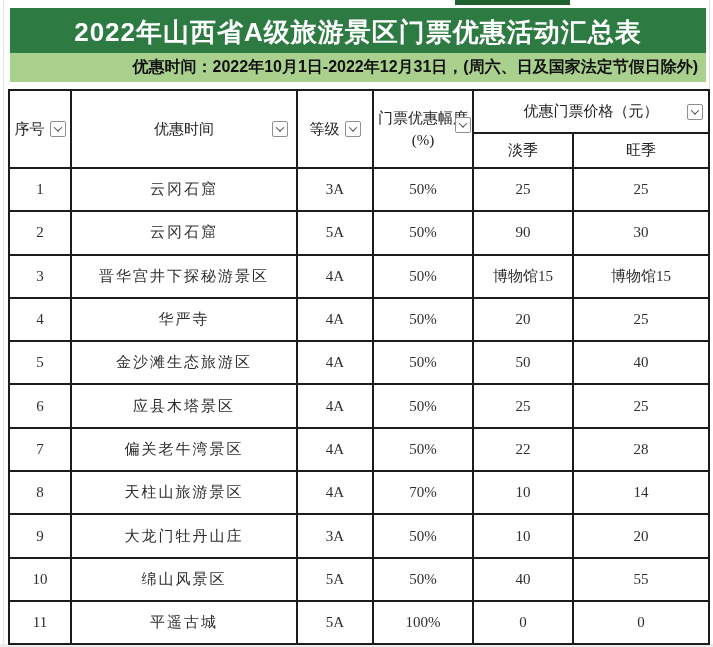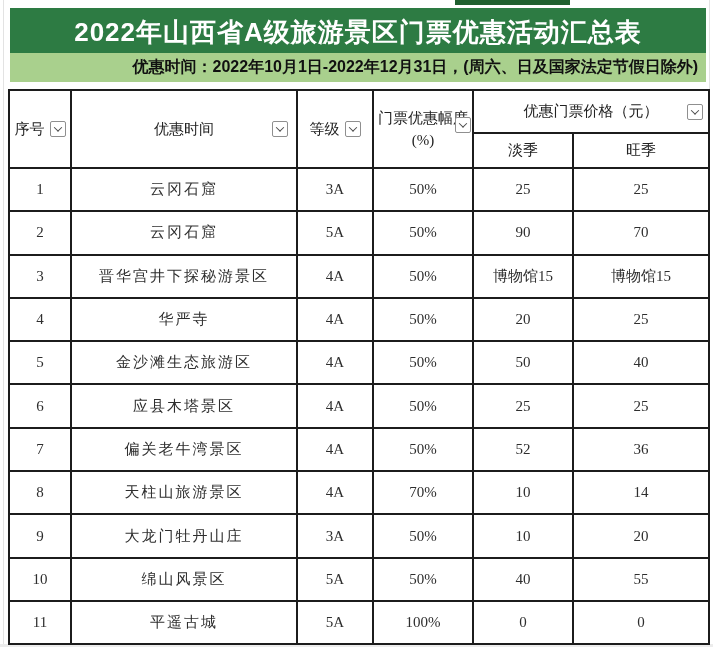--- a/index.html
+++ b/index.html
@@ -150,21 +150,21 @@
     <td>50%</td>
     <td>25</td>
     <td>25</td>
   </tr>
       <tr class="data-row">
     <td>2</td>
     <td class="name-cell">云冈石窟</td>
     <td>5A</td>
     <td>50%</td>
     <td>90</td>
-    <td>70</td>
+    <td>30</td>
   </tr>
       <tr class="data-row">
     <td>3</td>
     <td class="name-cell">晋华宫井下探秘游景区</td>
     <td>4A</td>
     <td>50%</td>
     <td>博物馆15</td>
     <td>博物馆15</td>
   </tr>
       <tr class="data-row">
@@ -189,22 +189,22 @@
     <td>4A</td>
     <td>50%</td>
     <td>25</td>
     <td>25</td>
   </tr>
       <tr class="data-row">
     <td>7</td>
     <td class="name-cell">偏关老牛湾景区</td>
     <td>4A</td>
     <td>50%</td>
-    <td>52</td>
-    <td>36</td>
+    <td>22</td>
+    <td>28</td>
   </tr>
       <tr class="data-row">
     <td>8</td>
     <td class="name-cell">天柱山旅游景区</td>
     <td>4A</td>
     <td>70%</td>
     <td>10</td>
     <td>14</td>
   </tr>
       <tr class="data-row">

